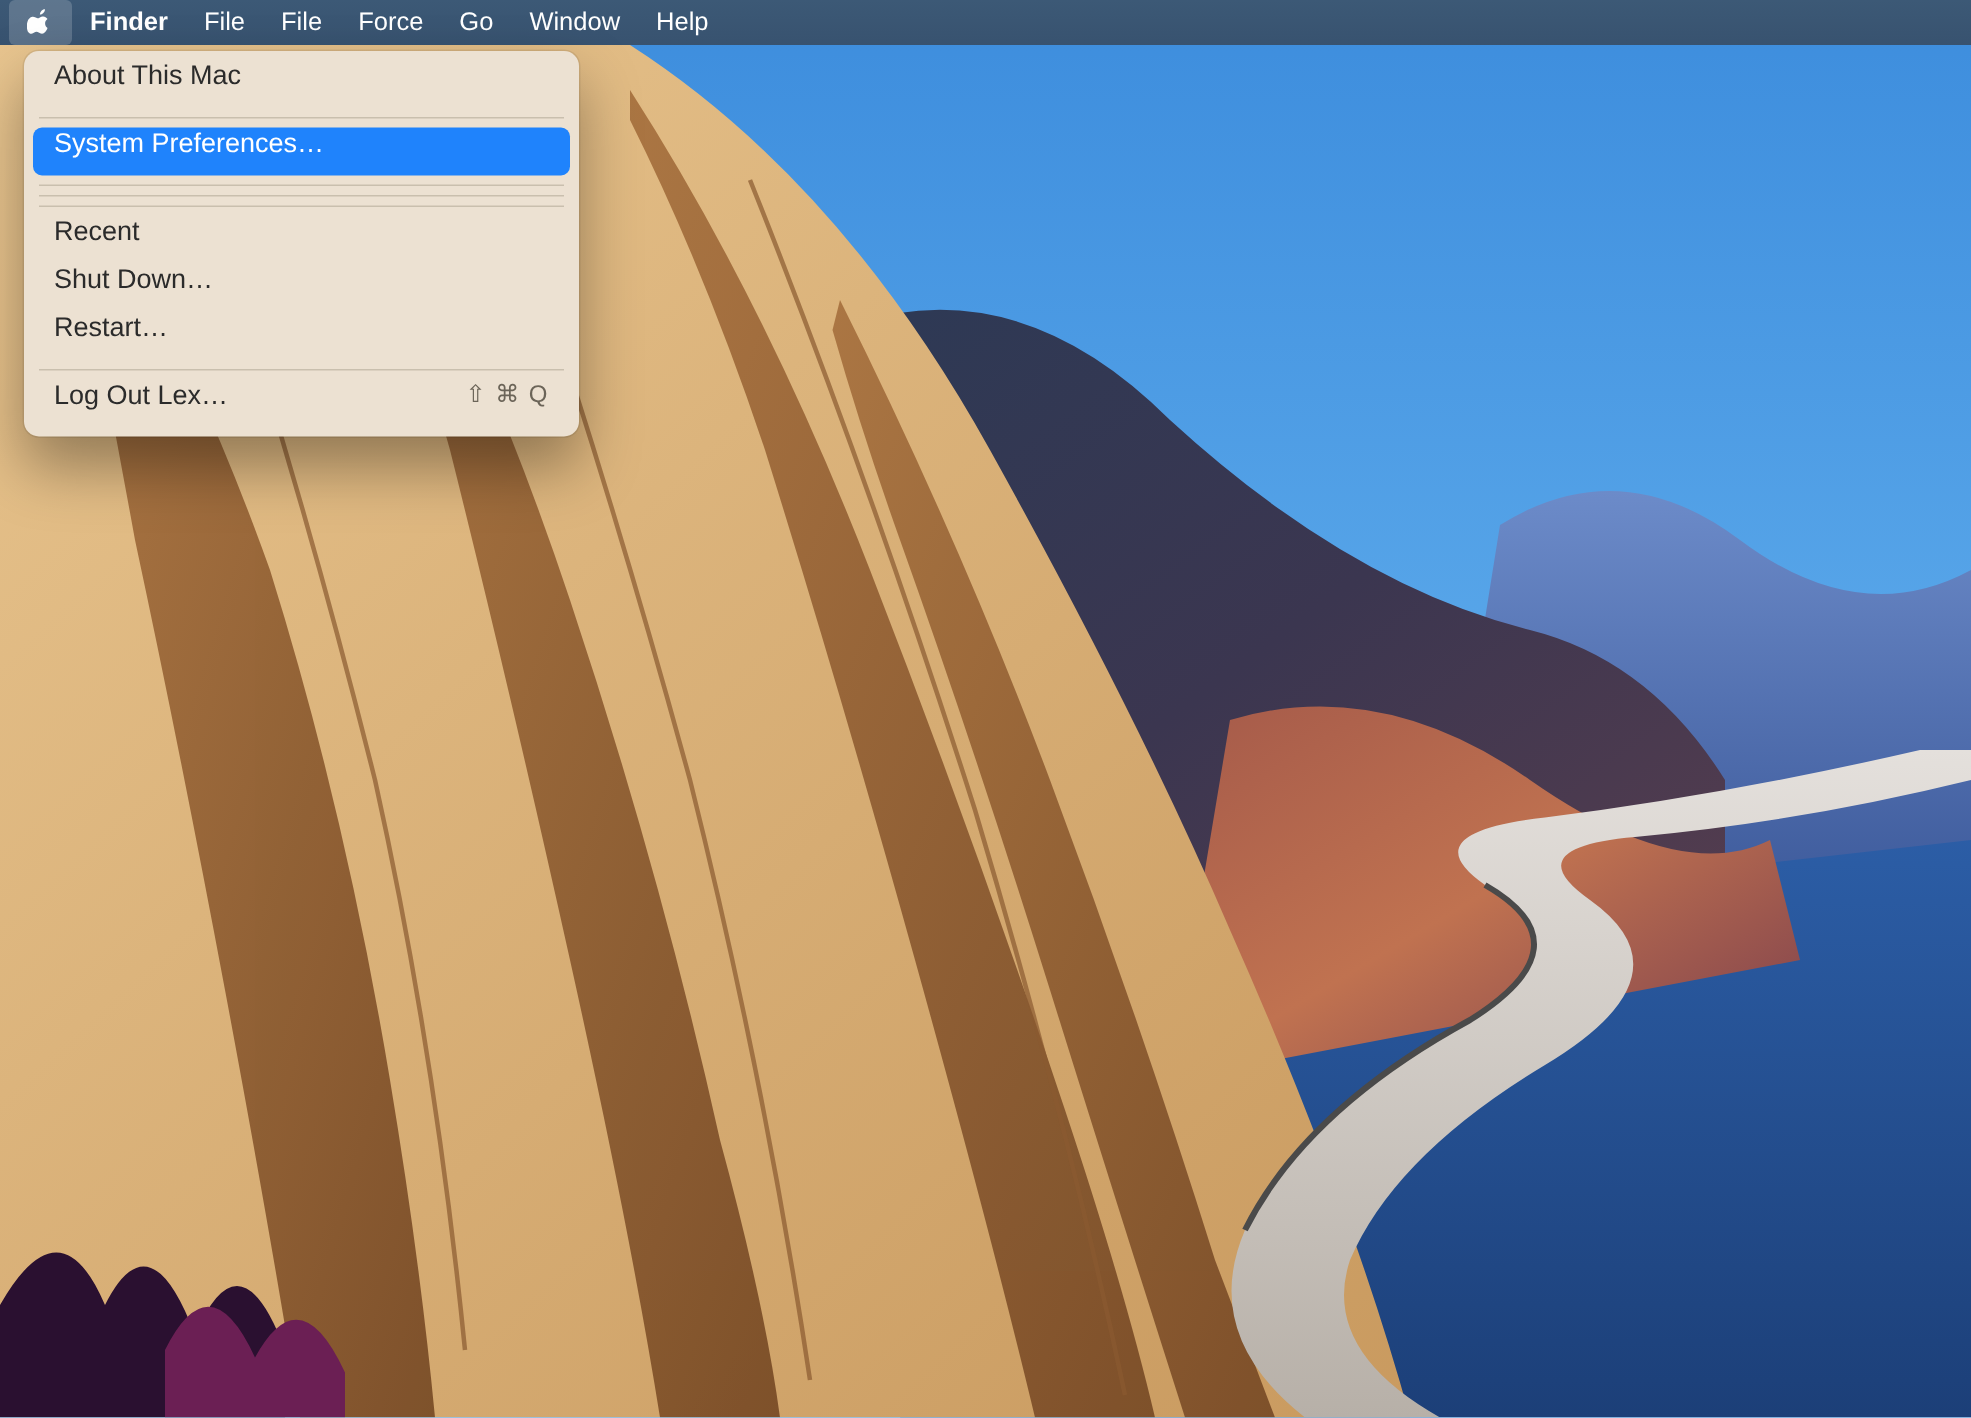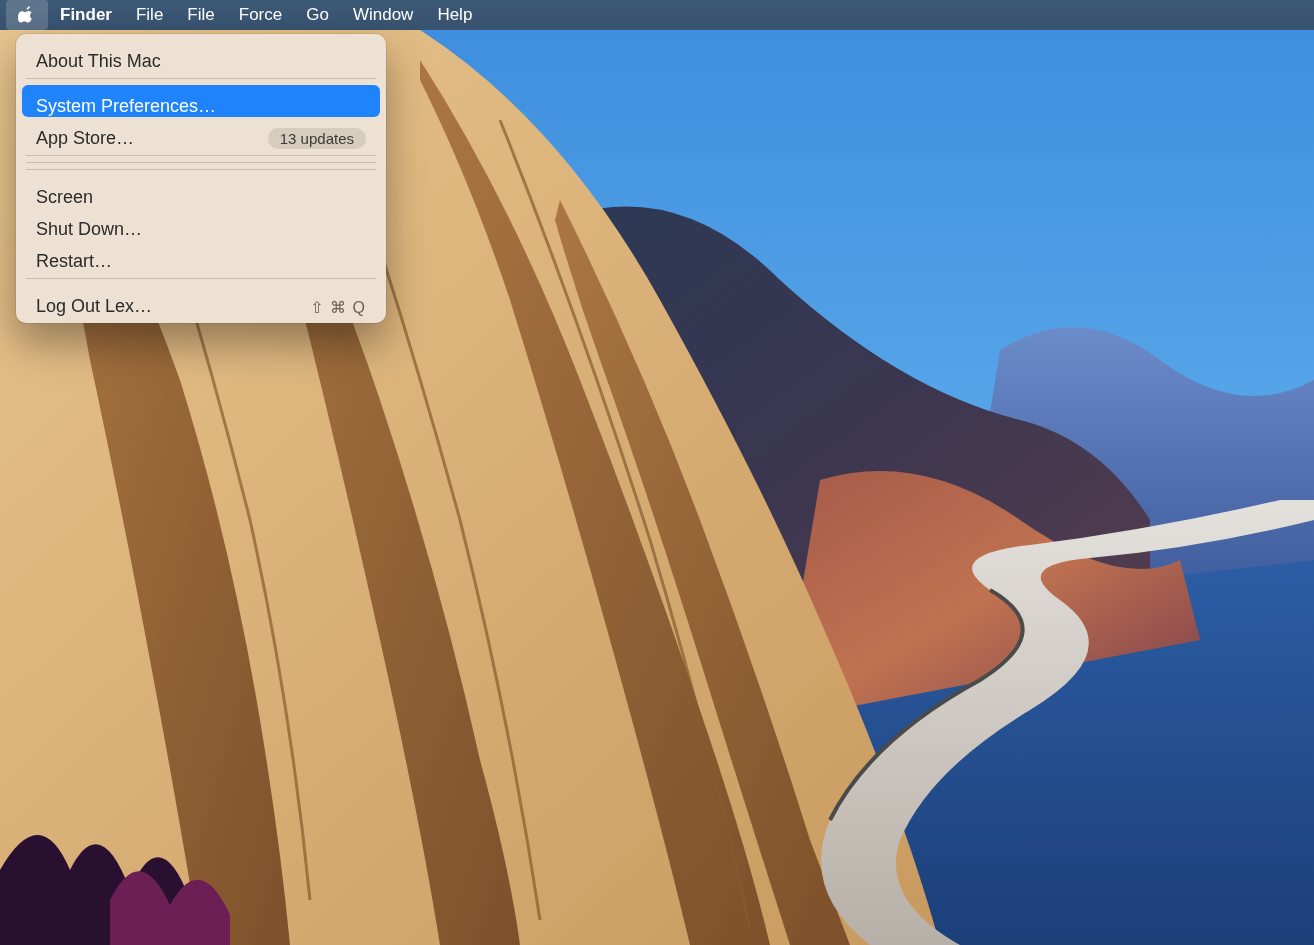--- a/index.html
+++ b/index.html
@@ -64,21 +64,21 @@
     width: 370px;
     background: var(--menu-bg);
     border-radius: 10px;
     box-shadow: 0 20px 40px rgba(0,0,0,0.35), 0 0 0 1px rgba(0,0,0,0.08);
     padding: 6px;
     z-index: 20;
     font-size: 18px;
     color: var(--menu-fg);
   }
   .dd-item {
-    display:flex; align-items:flex-end; justify-content:space-between;
+    display:flex; align-items:flex-start; justify-content:space-between;
     height: 32px;
     padding: 0 14px;
     border-radius: 6px;
     cursor: default;
   }
   .dd-item.highlight {
     background: var(--menu-highlight);
     color: var(--menu-highlight-fg);
   }
   .dd-item .label { white-space: nowrap; }
@@ -209,32 +209,28 @@
   <div class="dropdown">
 
     <div class="dd-item">
       <span class="label">About This Mac</span>
     </div>
     <div class="dd-sep"></div>
 
     <div class="dd-item highlight">
       <span class="label">System Preferences…</span>
     </div>
-    <div class="dd-item">
-      <span class="label">App Store…</span>
-      <span class="badge">13 updates</span>
-    </div>
-    <div class="dd-sep"></div>
-
-    <div class="dd-sep"></div>
-
-    <div class="dd-sep"></div>
-
-    <div class="dd-item">
-      <span class="label">Screen</span>
+    <div class="dd-sep"></div>
+
+    <div class="dd-sep"></div>
+
+    <div class="dd-sep"></div>
+
+    <div class="dd-item">
+      <span class="label">Recent</span>
     </div>
     <div class="dd-item">
       <span class="label">Shut Down…</span>
     </div>
     <div class="dd-item">
       <span class="label">Restart…</span>
     </div>
     <div class="dd-sep"></div>
 
     <div class="dd-item">

